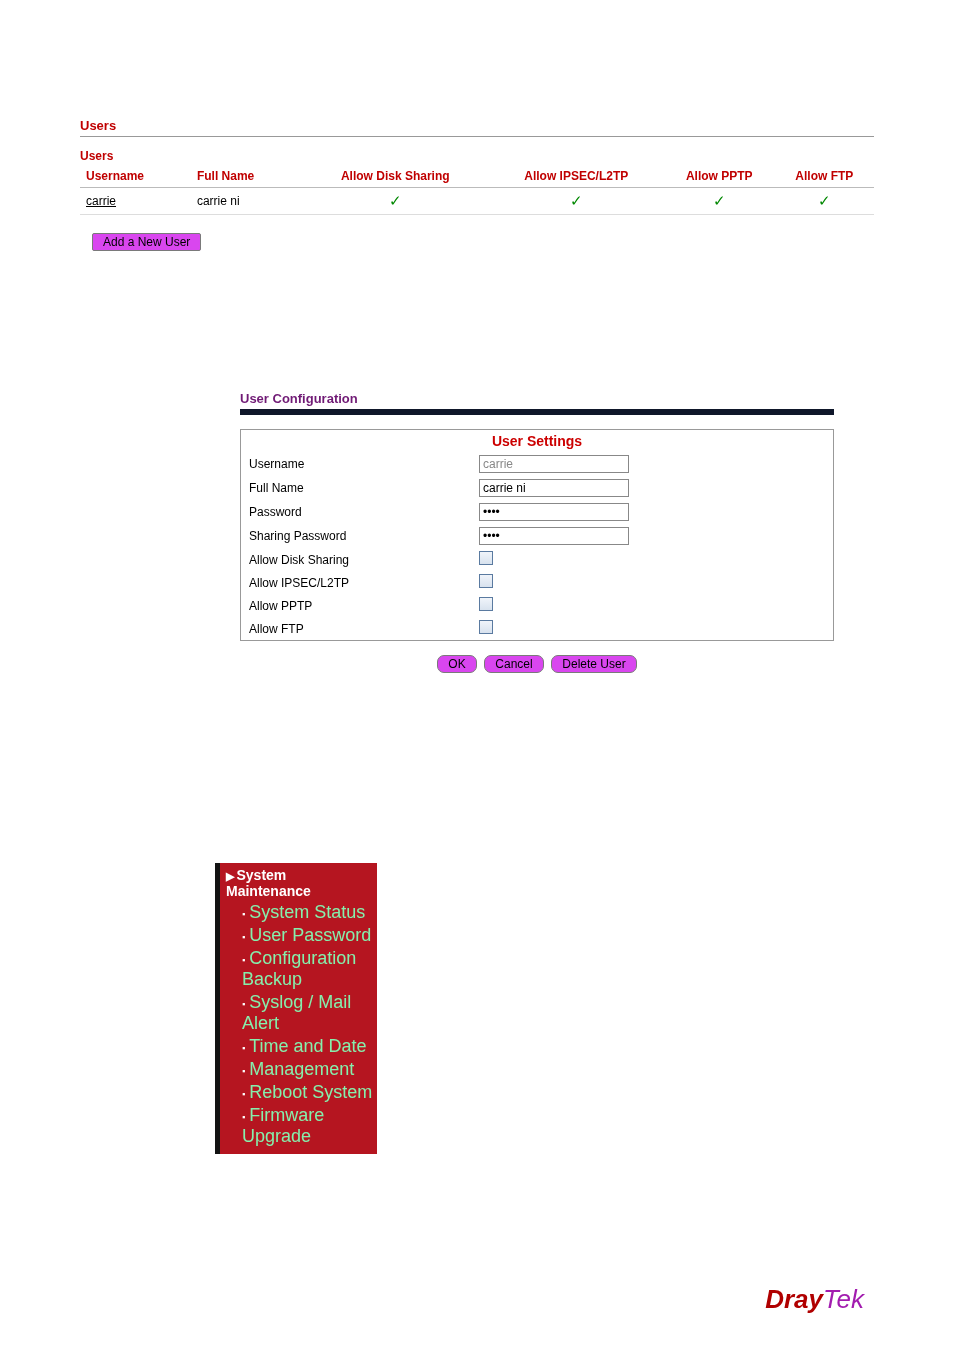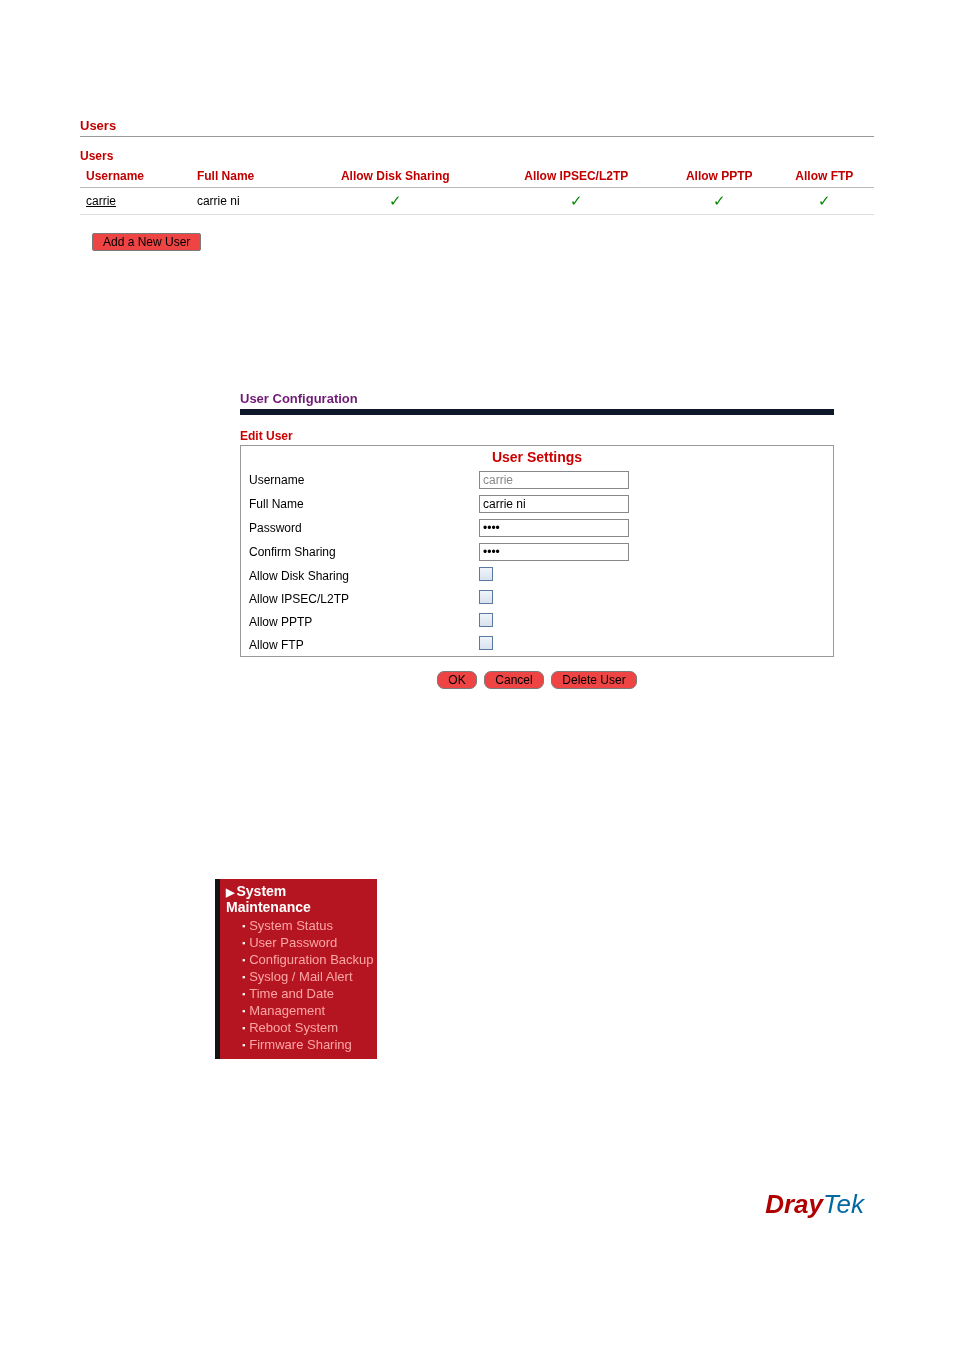--- a/index.html
+++ b/index.html
@@ -56,21 +56,21 @@
     color: #000;
     cursor: pointer;
   }
   .check {
     color: #008800;
     font-size: 15px;
   }
   .btn {
     font-size: 12px;
     padding: 1px 10px;
-    background: #ef4444;
+    background: #d946ef;
     border: 1px solid #7a7a7a;
     border-radius: 2px;
     cursor: pointer;
     font-family: Arial, sans-serif;
   }
   .add-btn-wrap {
     margin-top: 18px;
     margin-left: 12px;
   }
 
@@ -165,22 +165,22 @@
   .sidebar-header .arrow {
     font-size: 11px;
     margin-right: 2px;
   }
   .sidebar ul {
     list-style: none;
     margin: 0;
     padding: 0 0 0 22px;
   }
   .sidebar li {
-    color: #fca5a5;
-    font-size: 13px;
+    color: #86efac;
+    font-size: 18px;
     padding: 1px 0;
     cursor: pointer;
   }
   .sidebar li::before {
     content: "▪";
     font-size: 9px;
     margin-right: 4px;
     color: #fff;
     position: relative;
     top: -1px;
@@ -193,21 +193,21 @@
     margin-right: 90px;
     margin-bottom: 40px;
   }
   .logo {
     font-size: 26px;
     font-style: italic;
     font-weight: bold;
     color: #b00000;
   }
   .logo .tek {
-    color: #0369a1;
+    color: #a21caf;
     font-weight: normal;
   }
 </style>
 </head>
 <body>
 
 <div class="section" style="margin-top:118px;">
   <div class="section-title">Users</div>
 
   <div class="sub-label">Users</div>
@@ -244,39 +244,38 @@
   </table>
 
   <div class="add-btn-wrap">
     <button class="btn">Add a New User</button>
   </div>
 </div>
 
 <div class="uc-section" style="margin-top:140px;">
   <div class="uc-title">User Configuration</div>
 
-  <div class="edit-label">Edit User</div>
 
   <div class="settings-box">
     <div class="settings-caption">User Settings</div>
 
     <div class="settings-row">
       <div class="lbl">Username</div>
       <div class="val"><input type="text" class="txt-input disabled" readonly="" value="carrie" style=""></div>
     </div>
     <div class="settings-row">
       <div class="lbl">Full Name</div>
       <div class="val"><input type="text" class="txt-input" value="carrie ni" style=""></div>
     </div>
     <div class="settings-row">
       <div class="lbl">Password</div>
       <div class="val"><input type="text" class="txt-input" value="••••" style=""></div>
     </div>
     <div class="settings-row">
-      <div class="lbl">Confirm Sharing</div>
+      <div class="lbl">Sharing Password</div>
       <div class="val"><input type="text" class="txt-input" value="••••" style=""></div>
     </div>
     <div class="settings-row">
       <div class="lbl">Allow Disk Sharing</div>
       <div class="val"><span class="chk"></span></div>
     </div>
     <div class="settings-row">
       <div class="lbl">Allow IPSEC/L2TP</div>
       <div class="val"><span class="chk"></span></div>
     </div>
@@ -303,21 +302,21 @@
       <span class="arrow">▶</span><span>System Maintenance</span>
     </div>
     <ul>
       <li>System Status</li>
       <li>User Password</li>
       <li>Configuration Backup</li>
       <li>Syslog / Mail Alert</li>
       <li>Time and Date</li>
       <li>Management</li>
       <li>Reboot System</li>
-      <li>Firmware Sharing</li>
+      <li>Firmware Upgrade</li>
     </ul>
   </div>
 </div>
 
 <div class="logo-wrap">
   <span class="logo">
     <span>Dray</span><span class="tek">Tek</span>
   </span>
 </div>
 

